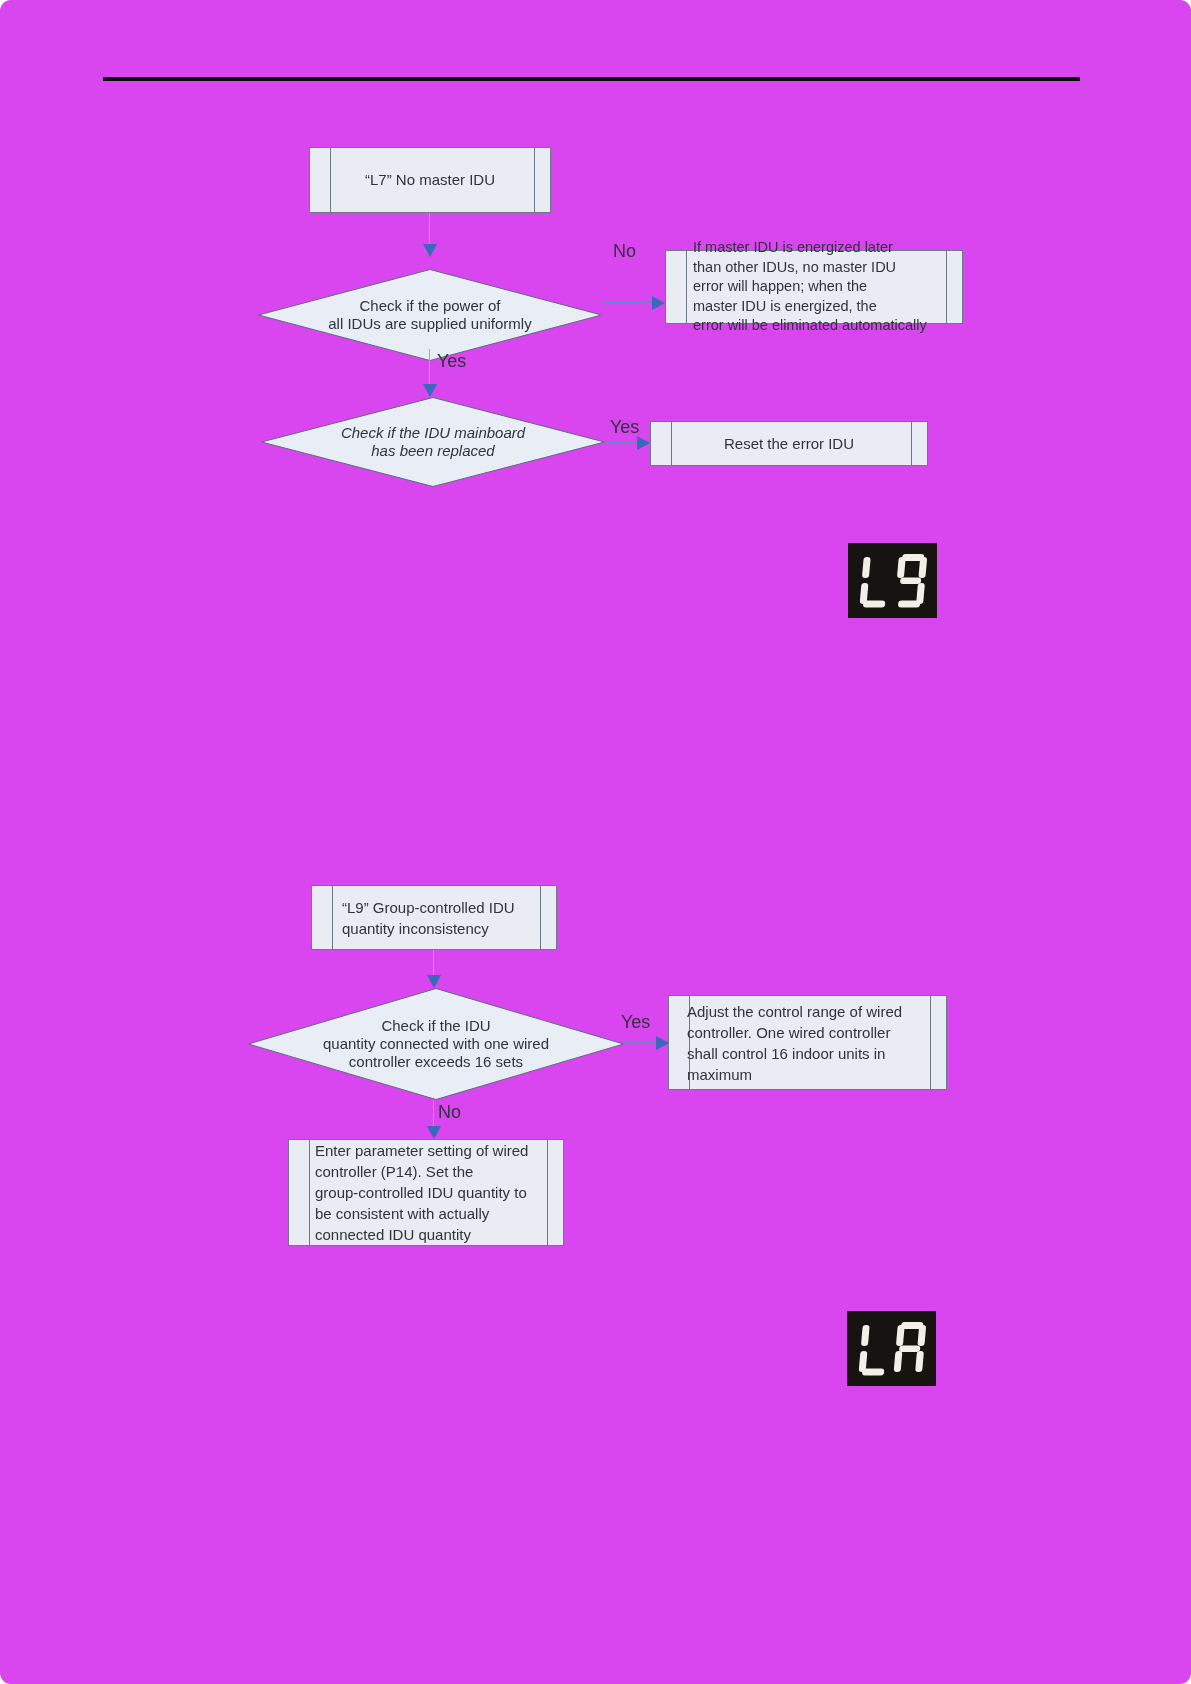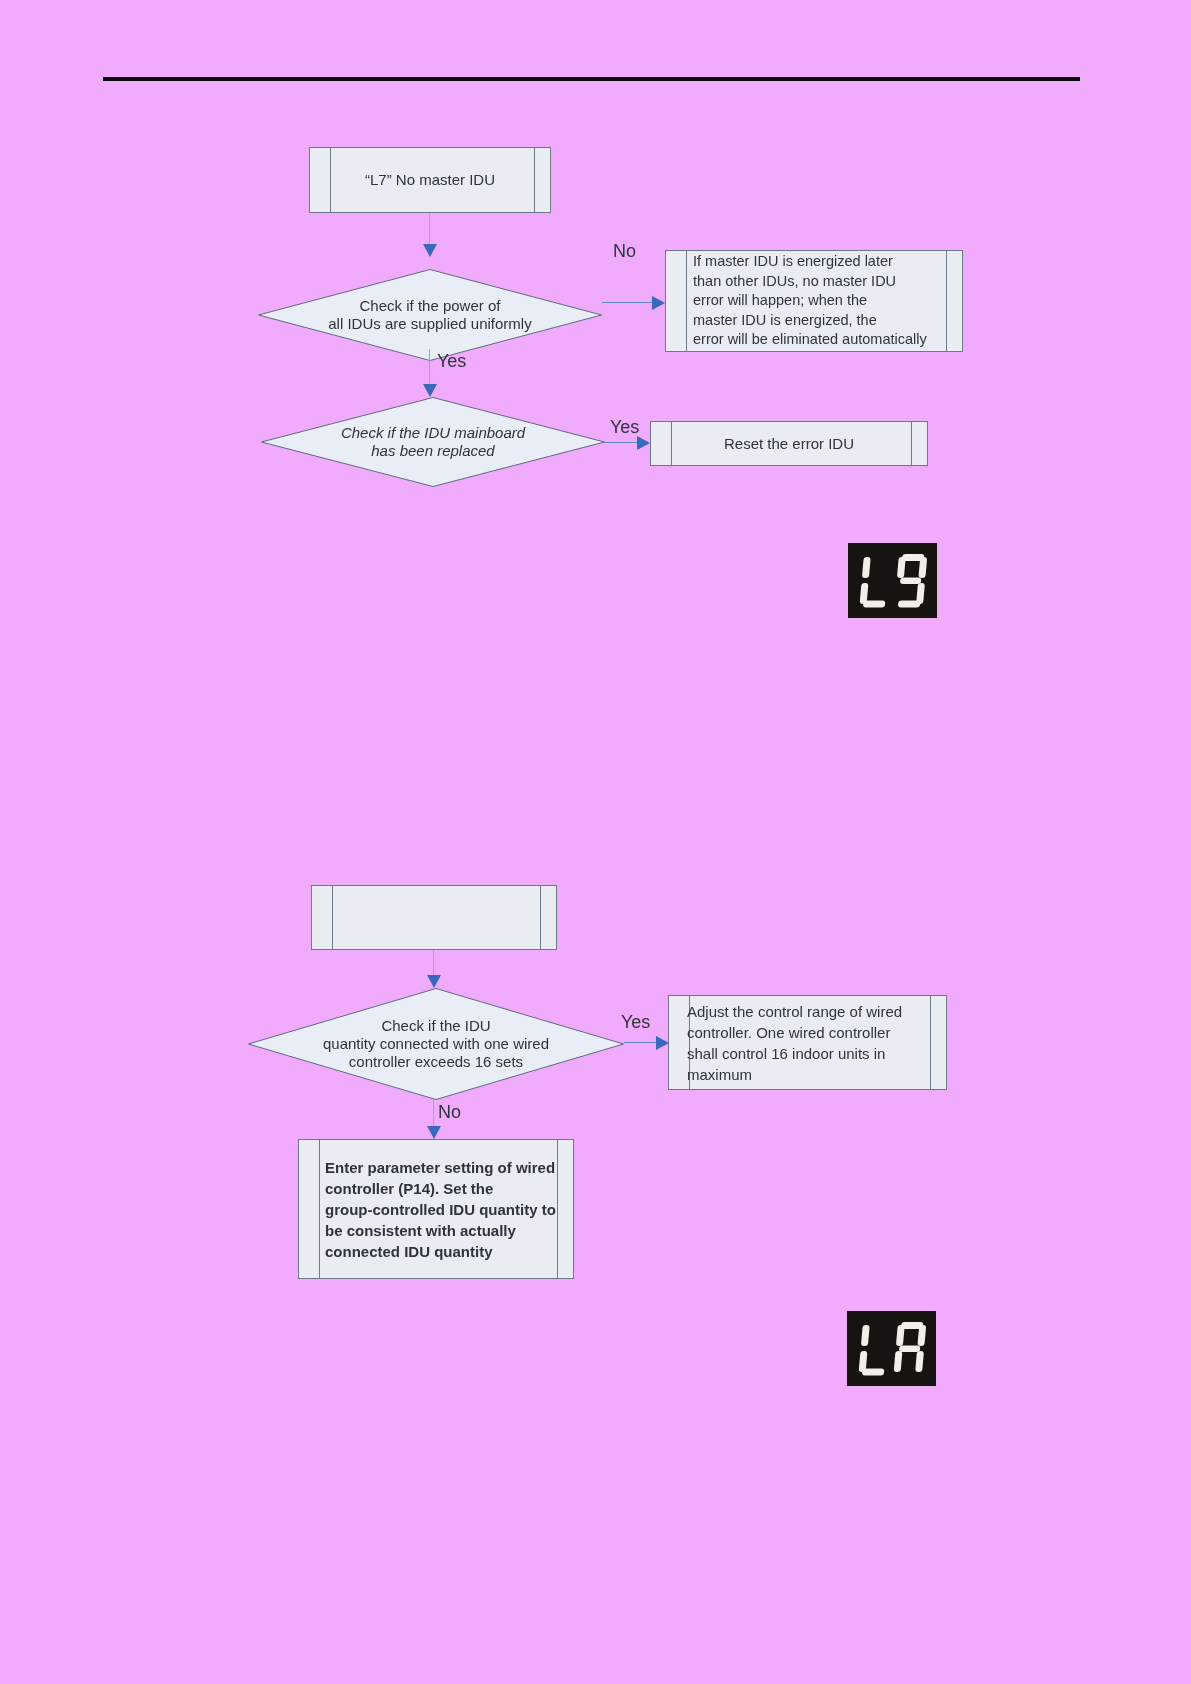--- a/index.html
+++ b/index.html
@@ -1,18 +1,18 @@
 <!DOCTYPE html>
 <html><head>
 <meta charset="utf-8">
 <style>
   html,body{margin:0;padding:0;background:#ffffff;}
   .page{
-    position:relative;width:1191px;height:1684px;background:#f0abfc;overflow:hidden;
-    font-family:"Liberation Sans","DejaVu Sans",sans-serif;color:#2f343b;
+    position:relative;width:1191px;height:1684px;background:#d946ef;overflow:hidden;
+    font-family:"Liberation Sans","DejaVu Sans",sans-serif;color:#2f343b;border-radius:11px;
   }
   .divider{position:absolute;background:#0c0c0c;}
   
   .nodebox{
     position:absolute;background:#e9edf3;border:1px solid #6e7987;
     box-sizing:border-box;display:flex;align-items:center;
   }
   .nodebox .bar-l{position:absolute;top:0;bottom:0;left:20px;width:1px;background:#6e7987;}
   .nodebox .bar-r{position:absolute;top:0;bottom:0;right:15px;width:1px;background:#6e7987;}
   .node-text{
@@ -69,21 +69,21 @@
           <polygon points="172,0.5 343.5,46 172,91.5 0.5,46"></polygon>
         </svg>
       <div class="node-text">Check if the power of
 all IDUs are supplied uniformly</div>
     </div>
 
     <div class="lbl" style="left:613px;top:241px;">No</div>
     <div class="hline" style="left:602px;top:302px;width:52px;"></div>
     <div class="arrow-right" style="left:652px;top:296px;"></div>
 
-    <div class="nodebox" style="left:665px;top:250px;width:298px;height:102px;">
+    <div class="nodebox" style="left:665px;top:250px;width:298px;height:74px;">
       <span class="bar-l"></span>
       <span class="bar-r"></span>
       <div class="node-text left" style="padding-left:27px;font-size:14.5px;">If master IDU is energized later
 than other IDUs, no master IDU
 error will happen; when the
 master IDU is energized, the
 error will be eliminated automatically</div>
     </div>
 
     <div class="lbl" style="left:437px;top:351px;">Yes</div>
@@ -126,20 +126,22 @@
           <rect x="3.5" y="23.5" width="21" height="6.5" rx="3.2" fill="#f2efe9"></rect>
         </g>
       </svg>
     </div>
 
   <div>
 
     <div class="nodebox" style="left:311px;top:885px;width:246px;height:65px;">
       <span class="bar-l"></span>
       <span class="bar-r"></span>
+      <div class="node-text left" style="padding-left:30px;line-height:21px;">“L9” Group-controlled IDU
+quantity inconsistency</div>
     </div>
 
     <div class="vline" style="left:433px;top:950px;height:26px;"></div>
     <div class="arrow-down" style="left:427px;top:975px;"></div>
 
     <div class="diamond" style="left:248px;top:988px;width:376px;height:112px;">
       <svg viewBox="0 0 376 112" preserveAspectRatio="none">
           <polygon points="188,0.5 375.5,56 188,111.5 0.5,56"></polygon>
         </svg>
       <div class="node-text">Check if the IDU
@@ -157,21 +159,21 @@
       <div class="node-text left" style="padding-left:18px;line-height:21px;">Adjust the control range of wired
 controller. One wired controller
 shall control 16 indoor units in
 maximum</div>
     </div>
 
     <div class="lbl" style="left:438px;top:1102px;">No</div>
     <div class="vline" style="left:433px;top:1100px;height:27px;"></div>
     <div class="arrow-down" style="left:427px;top:1126px;"></div>
 
-    <div class="nodebox" style="left:298px;top:1139px;width:276px;height:140px;font-weight:bold;">
+    <div class="nodebox" style="left:288px;top:1139px;width:276px;height:107px;">
       <span class="bar-l"></span>
       <span class="bar-r"></span>
       <div class="node-text left" style="padding-left:26px;line-height:21px;">Enter parameter setting of wired
 controller (P14). Set the
 group-controlled IDU quantity to
 be consistent with actually
 connected IDU quantity</div>
     </div>
   </div>
 

